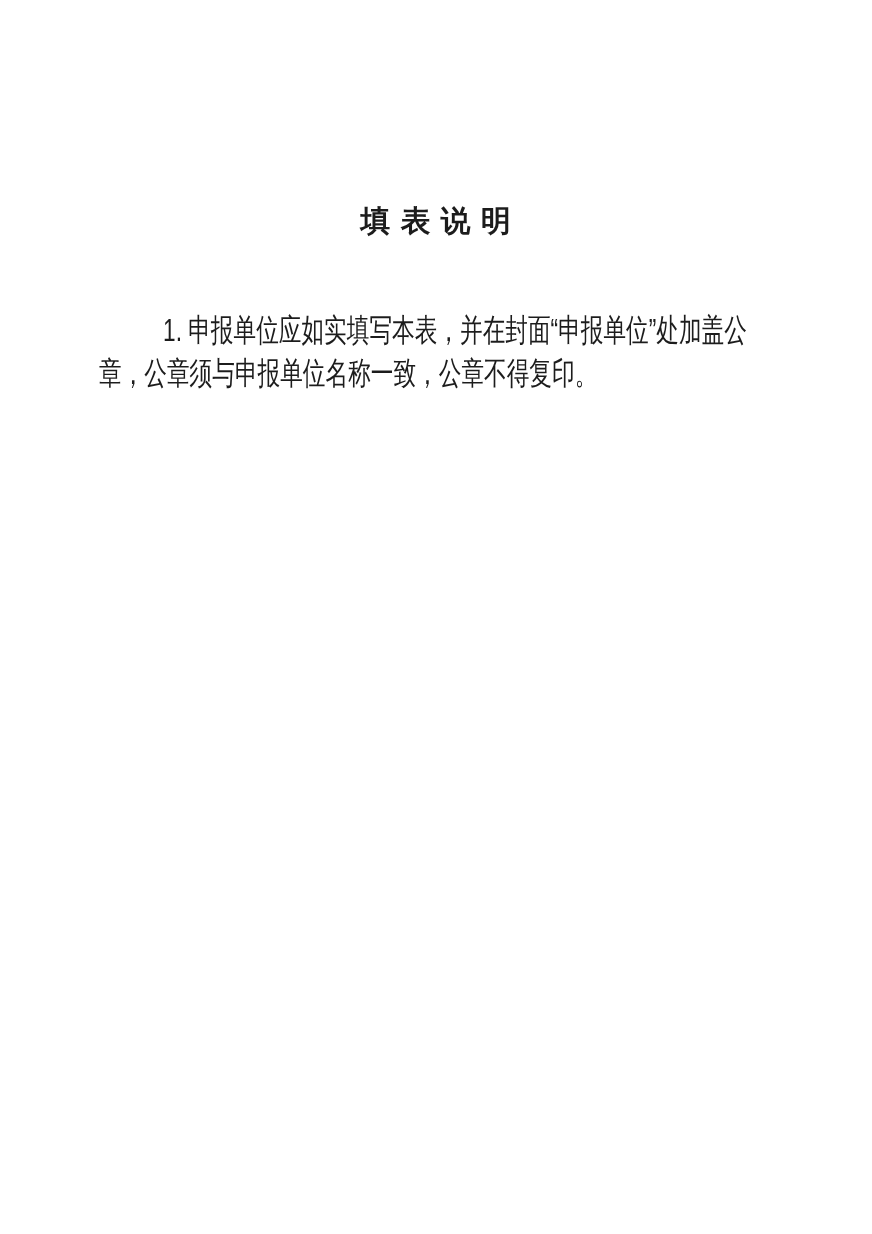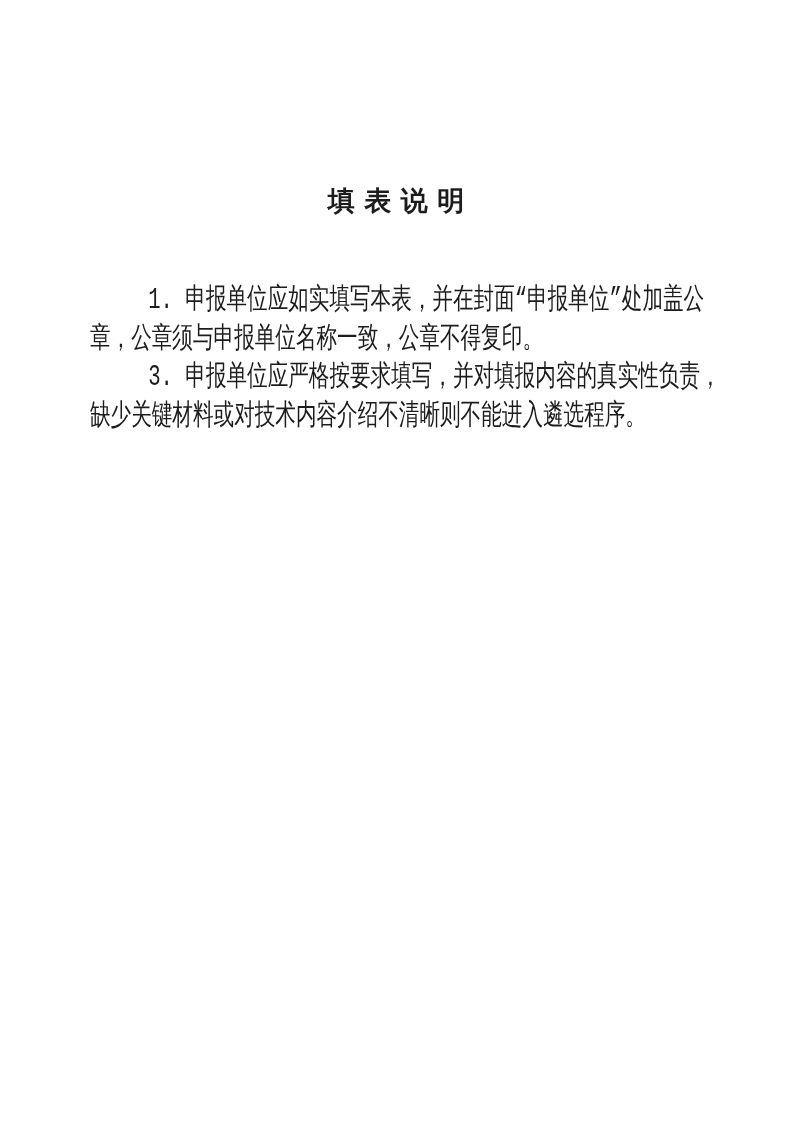--- a/index.html
+++ b/index.html
@@ -26,21 +26,21 @@
     line-height: 32px;
     letter-spacing: 1px;
     color: #1c1c1c;
   }
 
   .paragraphs {
     position: absolute;
     top: 282px;
     left: 90px;
     width: 623px;
-    font-family: Liberation Mono, monospace;
+    font-family: Liberation Sans, sans-serif;
   }
 
   .paragraph { margin: 0; }
 
   
   .line {
     white-space: nowrap;
     font-size: 29px;
     line-height: 38.5px;
     transform: scaleX(0.71);
@@ -70,22 +70,18 @@
   <h1 class="doc-title">填 表 说 明</h1>
 
   <div class="paragraphs">
 
     <div class="paragraph">
       <div class="line indent">1. 申报单位应如实填写本表，并在封面“申报单位”处加盖公</div>
       <div class="line">章，公章须与申报单位名称一致，公章不得复印。</div>
     </div>
 
 
-    <div class="paragraph">
-      <div class="line indent">3. 申报单位应严格按要求填写，并对填报内容的真实性负责，</div>
-      <div class="line">缺少关键材料或对技术内容介绍不清晰则不能进入遴选程序。</div>
-    </div>
 
   </div>
 
   <div class="page-number">2</div>
 
 </div>
 
 </body></html>

